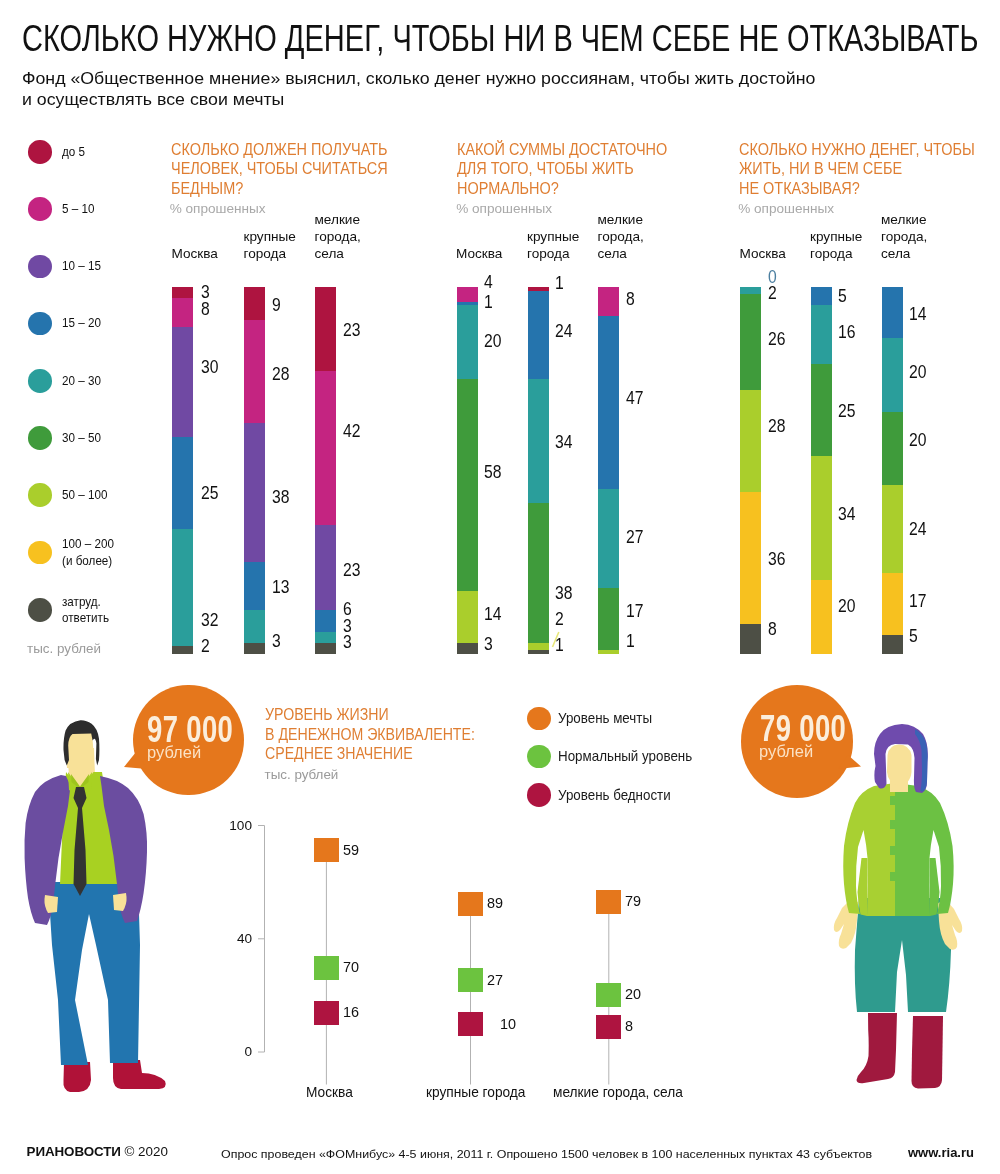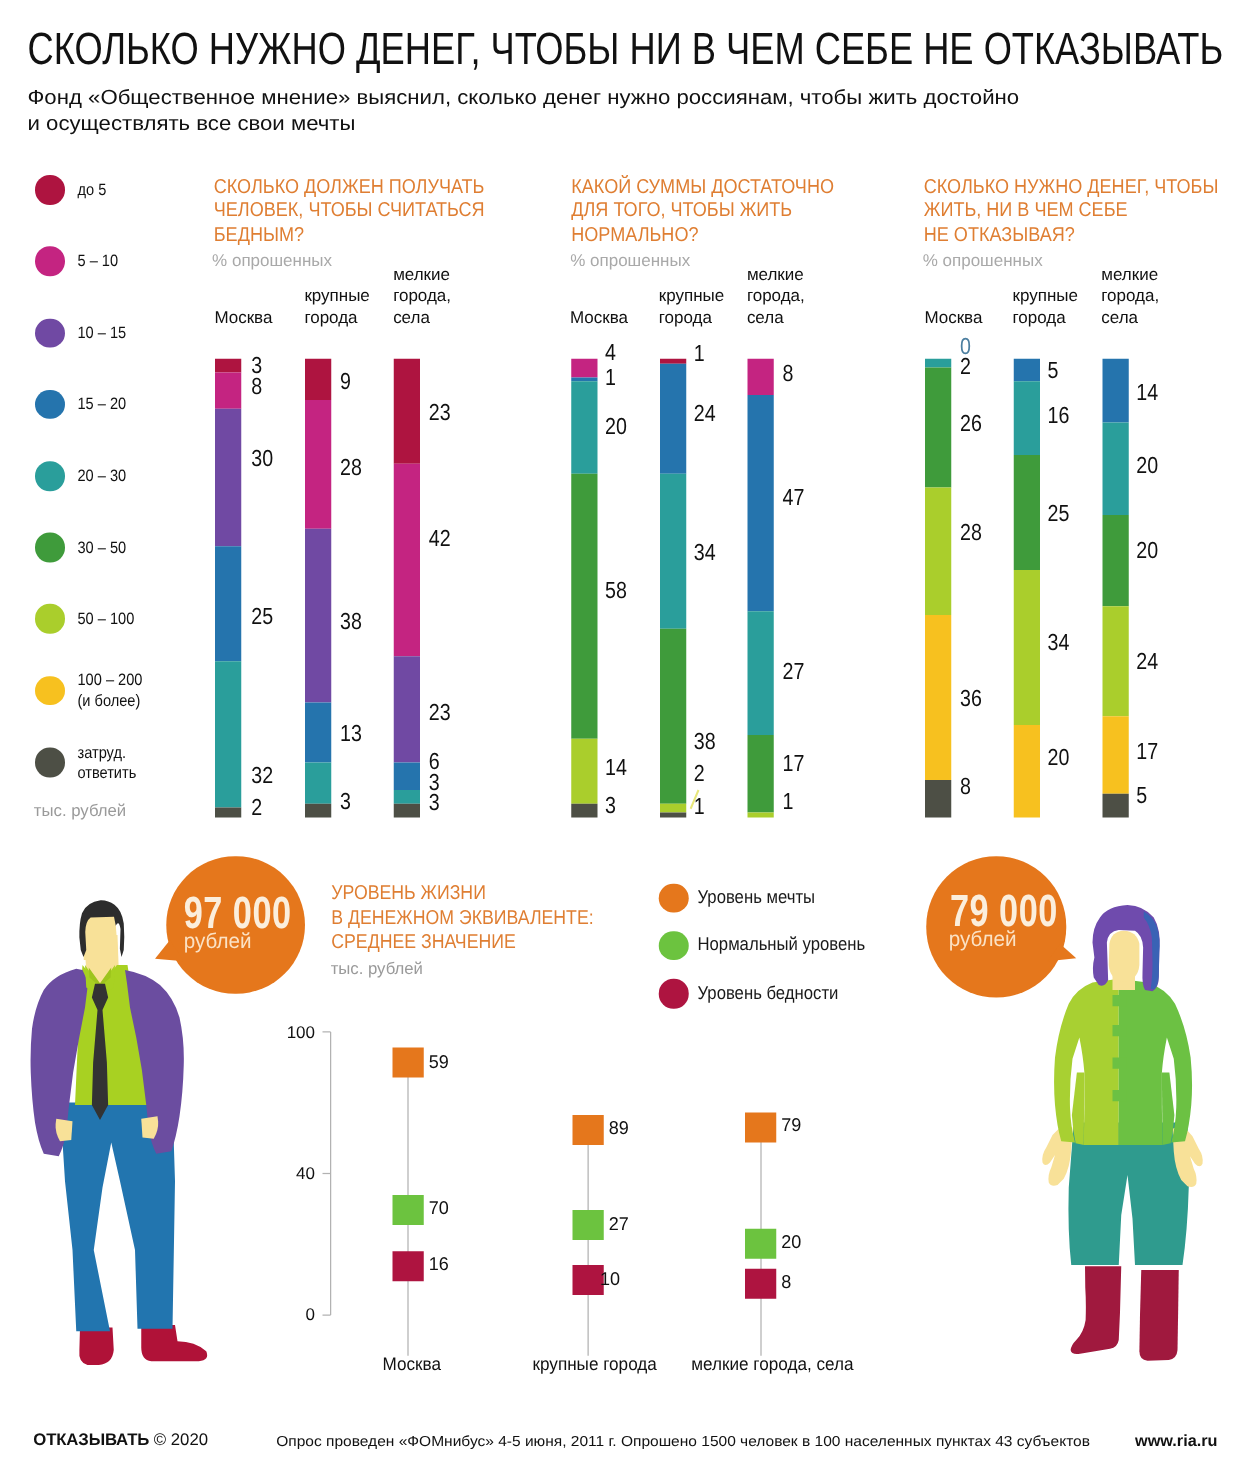--- a/index.html
+++ b/index.html
@@ -362,31 +362,31 @@
     <div class="mk" style="left: 314px; top: 955.8px; width: 24.8px; height: 24px; background: rgb(108, 195, 63);"></div>
     <div class="mkv" style="left: 343px; top: 960.4px;">70</div>
     <div class="mk" style="left: 314px; top: 1000.5px; width: 24.8px; height: 24px; background: rgb(174, 20, 64);"></div>
     <div class="mkv" style="left: 343px; top: 1005.1px;">16</div>
     <div class="catlab" style="left: 425.7px; top: 1084.8px;">крупные города</div>
     <div class="mk" style="left: 458.1px; top: 891.6px; width: 24.8px; height: 24px; background: rgb(229, 119, 28);"></div>
     <div class="mkv" style="left: 487.1px; top: 896.2px;">89</div>
     <div class="mk" style="left: 458.1px; top: 968.4px; width: 24.8px; height: 24px; background: rgb(108, 195, 63);"></div>
     <div class="mkv" style="left: 487.1px; top: 973px;">27</div>
     <div class="mk" style="left: 458.1px; top: 1012.4px; width: 24.8px; height: 24px; background: rgb(174, 20, 64);"></div>
-    <div class="mkv" style="left: 480px; top: 1017px;">10</div>
+    <div class="mkv" style="left: 500px; top: 1017px;">10</div>
     <div class="catlab" style="left: 553px; top: 1084.8px;">мелкие города, села</div>
     <div class="mk" style="left: 596.4px; top: 889.9px; width: 24.8px; height: 24px; background: rgb(229, 119, 28);"></div>
     <div class="mkv" style="left: 625.4px; top: 873px; margin-top: 21px;">79</div>
     <div class="mk" style="left: 596.4px; top: 982.5px; width: 24.8px; height: 24px; background: rgb(108, 195, 63);"></div>
     <div class="mkv" style="left: 625.4px; top: 987.1px;">20</div>
     <div class="mk" style="left: 596.4px; top: 1014.8px; width: 24.8px; height: 24px; background: rgb(174, 20, 64);"></div>
     <div class="mkv" style="left: 625.4px; top: 1019.4px;">8</div>
   </div>
 <div id="mid-title">
     <div class="nw">УРОВЕНЬ ЖИЗНИ</div>
     <div class="nw">В ДЕНЕЖНОМ ЭКВИВАЛЕНТЕ:</div>
     <div class="nw">СРЕДНЕЕ ЗНАЧЕНИЕ</div>
   </div>
 <div id="mid-sub">тыс. рублей</div>
 
-<div class="abs" id="foot-logo"><b>ОТКАЗЫВАТЬ</b><span> © 2020</span></div>
+<div class="abs" id="foot-logo"><b>РИАНОВОСТИ</b><span> © 2020</span></div>
 <div class="abs" id="foot-note">Опрос проведен «ФОМнибус» 4-5 июня, 2011 г. Опрошено 1500 человек в 100 населенных пунктах 43 субъектов</div>
 <div class="abs" id="foot-url">www.ria.ru</div>
 
 </body></html>

